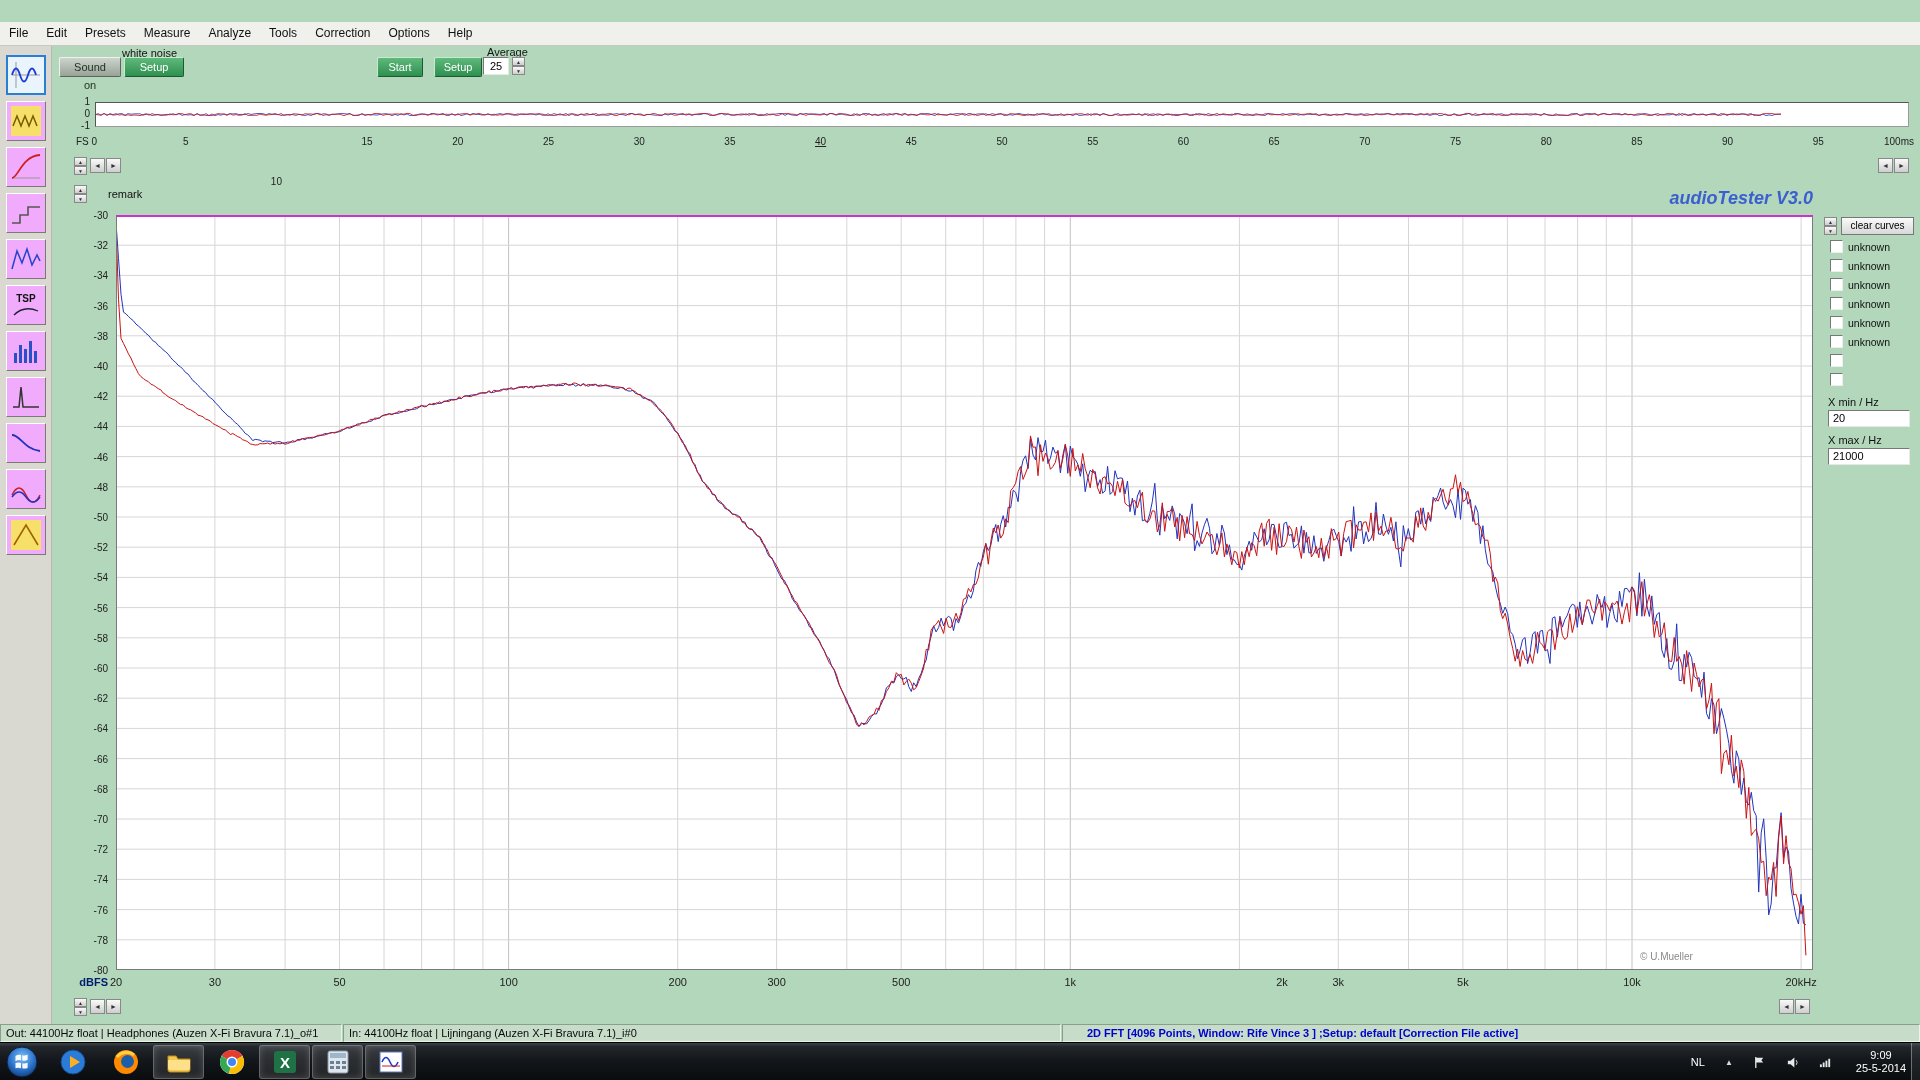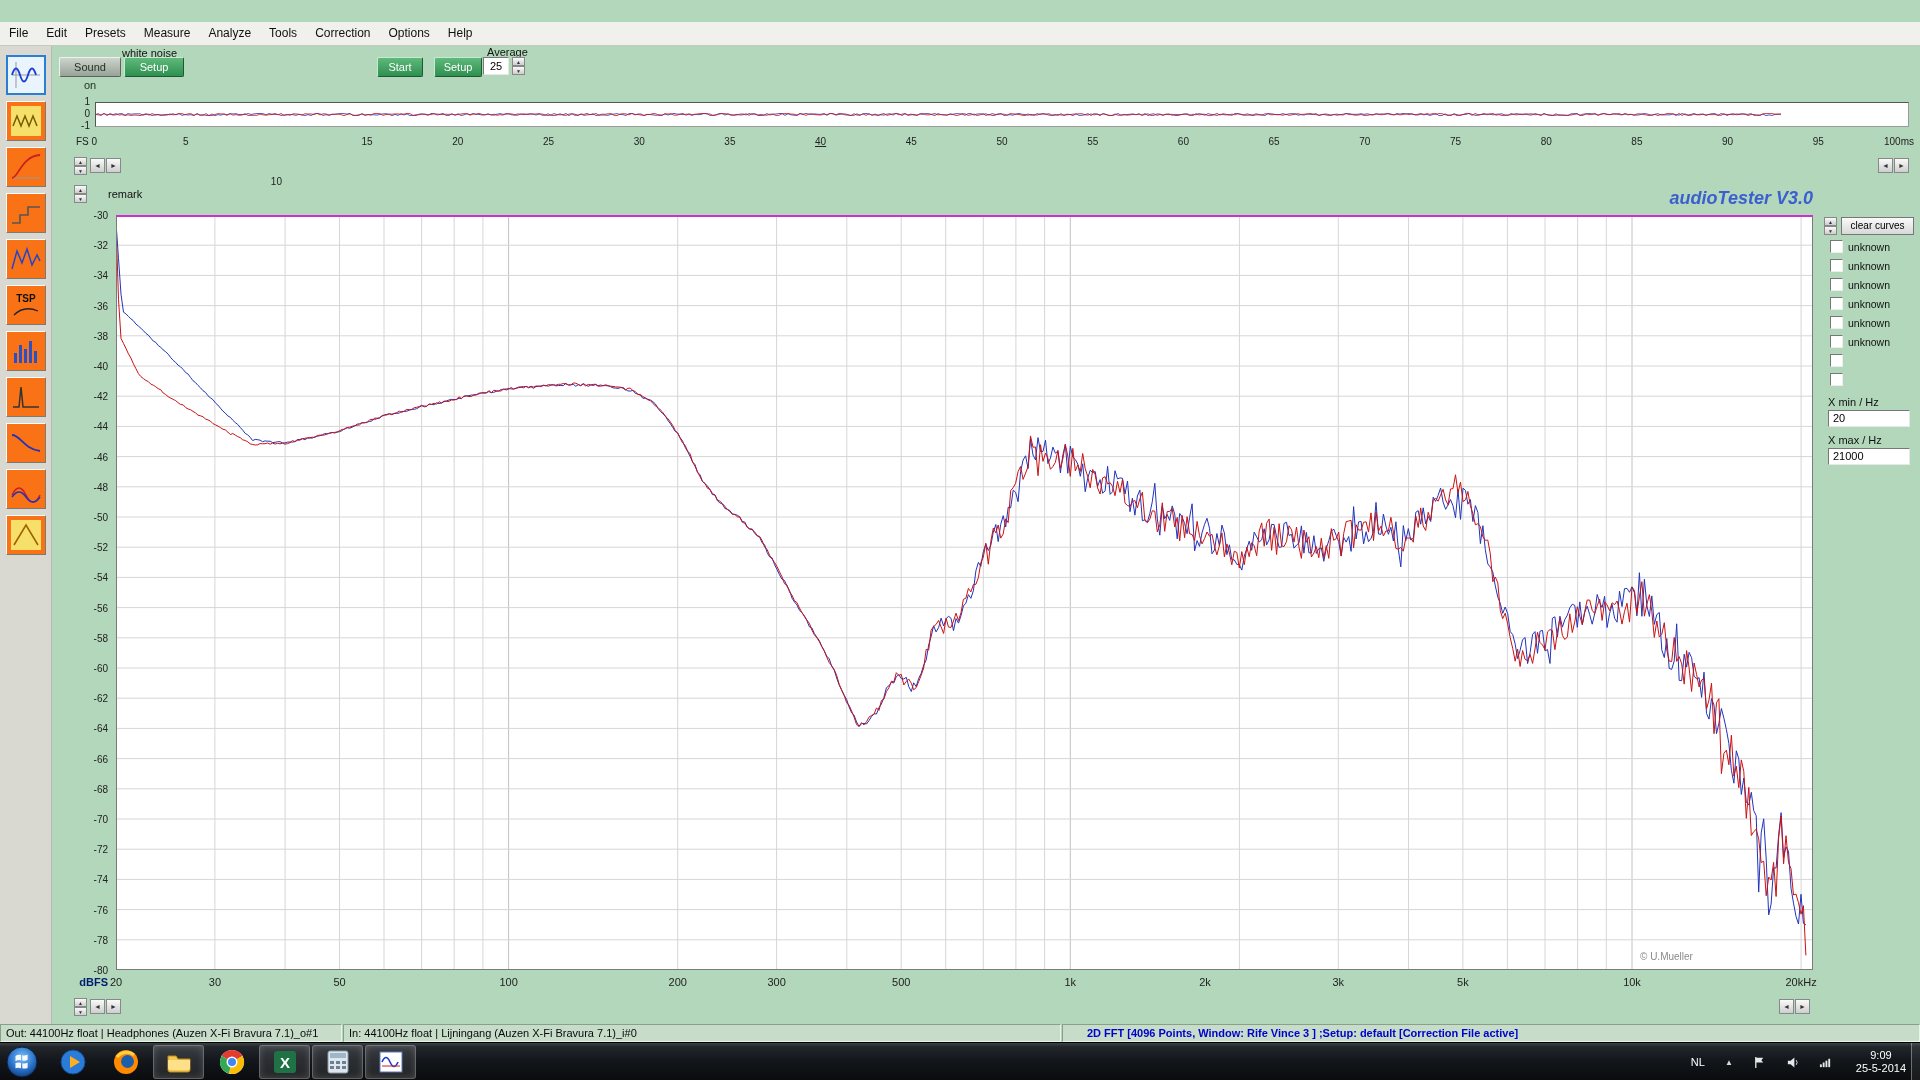--- a/index.html
+++ b/index.html
@@ -32,21 +32,21 @@
   .btn { position:absolute; height:20px; font-size:11px; padding:0 8px; border:1px solid; border-radius:2px;
          line-height:18px; text-align:center; }
   .btn.gray { background:linear-gradient(#cdd3cd,#98a398); border-color:#eef2ee #5a665a #5a665a #eef2ee; color:#213521; }
   .btn.green { background:linear-gradient(#5fb97b,#2e9050); border-color:#c2ebd0 #1c5a33 #1c5a33 #c2ebd0; color:#fff; }
   .avg-box { position:absolute; width:26px; height:18px; background:#fff; border:1px solid;
              border-color:#777 #e8e8e8 #e8e8e8 #777; font-size:11px; text-align:center; line-height:16px; }
 
   
   .iconbar { position:absolute; left:0; top:46px; width:52px; bottom:56px; background:#d9d9d1;
              border-right:1px solid #b9b9b1; }
-  .tool-btn { position:absolute; left:6px; width:40px; height:40px; background:#f97316;
+  .tool-btn { position:absolute; left:6px; width:40px; height:40px; background:#f0abfc;
               border:1px solid; border-color:#fff #7a7a72 #7a7a72 #fff;
               display:flex; align-items:center; justify-content:center; }
   .tool-btn.selected { border:2px solid #2a7fd4; background:#eaf4fc; }
 
   
   .scope-box { position:absolute; left:95px; top:102px; width:1814px; height:25px; background:#fff;
                border:1px solid; border-color:#555 #9a9a9a #9a9a9a #555; }
   .small-lbl { position:absolute; font-size:10px; color:#222; }
   .tick { position:absolute; font-size:10px; color:#222; transform:translateX(-50%); white-space:nowrap; }
   .tick.noshift { transform:none; }
@@ -345,21 +345,21 @@
   <div class="dbfs">dBFS</div>
   <div id="spec-xlabels">
       <span class="tick" style="top: 976px; font-size: 11px; left: 116px;">20</span>
       <span class="tick" style="top: 976px; font-size: 11px; left: 214.91px;">30</span>
       <span class="tick" style="top: 976px; font-size: 11px; left: 339.523px;">50</span>
       <span class="tick" style="top: 976px; font-size: 11px; left: 508.611px;">100</span>
       <span class="tick" style="top: 976px; font-size: 11px; left: 677.699px;">200</span>
       <span class="tick" style="top: 976px; font-size: 11px; left: 776.61px;">300</span>
       <span class="tick" style="top: 976px; font-size: 11px; left: 901.222px;">500</span>
       <span class="tick" style="top: 976px; font-size: 11px; left: 1070.31px;">1k</span>
-      <span class="tick" style="top: 976px; font-size: 11px; left: 1205px;">2k</span>
+      <span class="tick" style="top: 976px; font-size: 11px; left: 1282px;">2k</span>
       <span class="tick" style="top: 976px; font-size: 11px; left: 1338.31px;">3k</span>
       <span class="tick" style="top: 976px; font-size: 11px; left: 1462.92px;">5k</span>
       <span class="tick" style="top: 976px; font-size: 11px; left: 1632.01px;">10k</span>
       <span class="tick" style="top: 976px; font-size: 11px; left: 1801.1px;">20kHz</span>
     </div>
 
   <div class="updown" style="left:74px;top:998px">
     <div class="udb">▲</div>
     <div class="udb">▼</div>
   </div>

